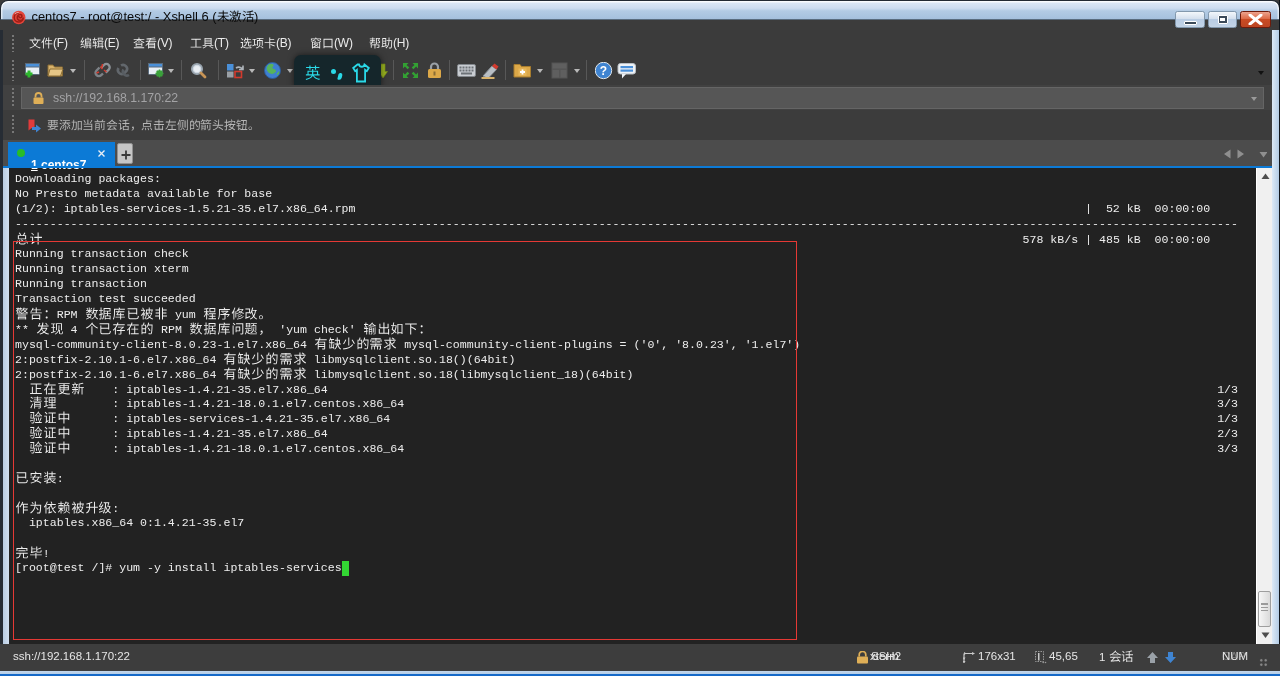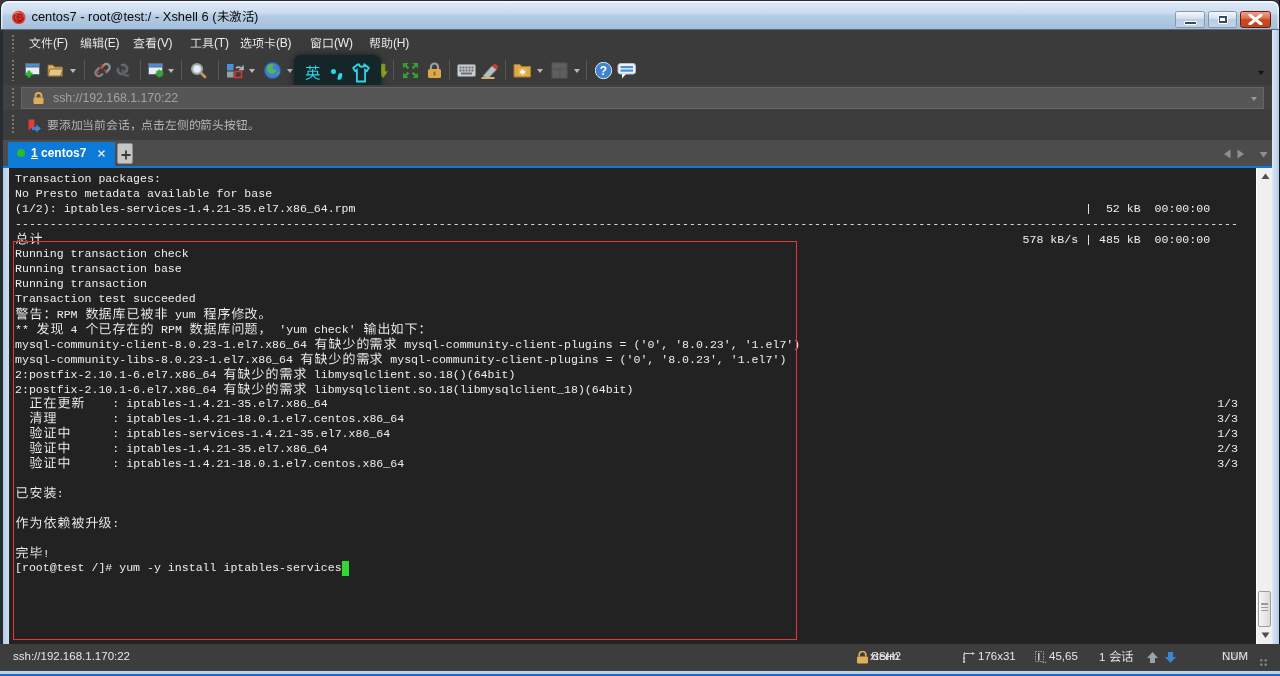--- a/index.html
+++ b/index.html
@@ -1,18 +1,18 @@
 <!DOCTYPE html>
 <html><head><meta charset="utf-8"><style>
 *{margin:0;padding:0;box-sizing:border-box}
 html,body{width:1280px;height:676px;overflow:hidden;background:#3c3c3c;font-family:"Liberation Sans",sans-serif}
 .abs{position:absolute}
 svg.k{width:13.908px;height:13.1px;vertical-align:-2.4px;fill:currentColor}
 svg.c{width:1em;height:1em;vertical-align:-0.13em;fill:currentColor}
-#titlebar{position:absolute;left:0;top:0;width:1280px;height:30px;background:linear-gradient(#dfeaf7 0%,#cddcef 40%,#b3cbe4 55%,#a5c0dd 100%);border:1.5px solid #232a33;border-bottom:1px solid #5a6c7e;border-radius:8px 8px 0 0;box-shadow:inset 0 1.5px 0 rgba(255,255,255,.8),inset 1.5px 0 0 rgba(255,255,255,.6),inset -1.5px 0 0 rgba(255,255,255,.6)}
+#titlebar{position:absolute;left:0;top:0;width:1280px;height:20px;background:linear-gradient(#dfeaf7 0%,#cddcef 40%,#b3cbe4 55%,#a5c0dd 100%);border:1.5px solid #232a33;border-bottom:1px solid #5a6c7e;border-radius:8px 8px 0 0;box-shadow:inset 0 1.5px 0 rgba(255,255,255,.8),inset 1.5px 0 0 rgba(255,255,255,.6),inset -1.5px 0 0 rgba(255,255,255,.6)}
 #title-txt{position:absolute;left:30.5px;top:7.5px;font-size:12.9px;color:#0a0a0a;white-space:pre}
 #menubar{position:absolute;left:0;top:30px;width:1280px;height:26px;background:#3b3b3b}
 .mi{position:absolute;top:6px;font-size:12px;color:#ececec;white-space:pre;letter-spacing:-0.2px}
 #toolbar{position:absolute;left:0;top:56px;width:1280px;height:29px;background:#3b3b3b}
 .sep{position:absolute;top:4px;width:1px;height:20px;background:#585858}
 .caret{position:absolute;width:0;height:0;border-left:3.5px solid transparent;border-right:3.5px solid transparent;border-top:4px solid #b9b9b9}
 #addrbar{position:absolute;left:0;top:85px;width:1280px;height:25px;background:#414141}
 #addrfield{position:absolute;left:21px;top:1.5px;width:1243px;height:22px;background:#565656;border:1px solid #656565;color:#a3a3a5;font-size:12.3px;line-height:20px}
 #infobar{position:absolute;left:0;top:110px;width:1280px;height:30px;background:#3c3c3c;color:#b7b7b7;font-size:11.8px}
 #tabbar{position:absolute;left:0;top:140px;width:1280px;height:25.5px;background:#4c4c4c}
@@ -297,31 +297,31 @@
       <g id="uFF0C">
         <path transform="translate(0,880) scale(1,-1)" d="M157 -107C262 -70 330 12 330 120C330 190 300 235 245 235C204 235 169 210 169 163C169 116 203 92 244 92L261 94C256 25 212 -22 135 -54Z"></path>
       </g>
       <g id="uFF1A">
         <path transform="translate(0,880) scale(1,-1)" d="M250 486C290 486 326 515 326 560C326 606 290 636 250 636C210 636 174 606 174 560C174 515 210 486 250 486ZM250 -4C290 -4 326 26 326 71C326 117 290 146 250 146C210 146 174 117 174 71C174 26 210 -4 250 -4Z"></path>
       </g>
     </defs>
   </svg>
 
 <div id="term">
-<div class="row">Transaction packages:</div>
+<div class="row">Downloading packages:</div>
 <div class="row">No Presto metadata available for base</div>
-<div class="row">(1/2): iptables-services-1.4.21-35.el7.x86_64.rpm                                                                                                         |  52 kB  00:00:00</div>
+<div class="row">(1/2): iptables-services-1.5.21-35.el7.x86_64.rpm                                                                                                         |  52 kB  00:00:00</div>
 <div class="row">--------------------------------------------------------------------------------------------------------------------------------------------------------------------------------</div>
 <div class="row"><svg class="k" viewBox="0 0 1000 1000">
         <use href="#u603B"></use>
       </svg><svg class="k" viewBox="0 0 1000 1000">
         <use href="#u8BA1"></use>
       </svg>                                                                                                                                             578 kB/s | 485 kB  00:00:00</div>
 <div class="row">Running transaction check</div>
-<div class="row">Running transaction base</div>
+<div class="row">Running transaction xterm</div>
 <div class="row">Running transaction</div>
 <div class="row">Transaction test succeeded</div>
 <div class="row"><svg class="k" viewBox="0 0 1000 1000">
         <use href="#u8B66"></use>
       </svg><svg class="k" viewBox="0 0 1000 1000">
         <use href="#u544A"></use>
       </svg><svg class="k" viewBox="0 0 1000 1000">
         <use href="#uFF1A"></use>
       </svg>RPM <svg class="k" viewBox="0 0 1000 1000">
         <use href="#u6570"></use>
@@ -377,33 +377,20 @@
       </svg><svg class="k" viewBox="0 0 1000 1000">
         <use href="#u51FA"></use>
       </svg><svg class="k" viewBox="0 0 1000 1000">
         <use href="#u5982"></use>
       </svg><svg class="k" viewBox="0 0 1000 1000">
         <use href="#u4E0B"></use>
       </svg><svg class="k" viewBox="0 0 1000 1000">
         <use href="#uFF1A"></use>
       </svg></div>
 <div class="row">mysql-community-client-8.0.23-1.el7.x86_64 <svg class="k" viewBox="0 0 1000 1000">
-        <use href="#u6709"></use>
-      </svg><svg class="k" viewBox="0 0 1000 1000">
-        <use href="#u7F3A"></use>
-      </svg><svg class="k" viewBox="0 0 1000 1000">
-        <use href="#u5C11"></use>
-      </svg><svg class="k" viewBox="0 0 1000 1000">
-        <use href="#u7684"></use>
-      </svg><svg class="k" viewBox="0 0 1000 1000">
-        <use href="#u9700"></use>
-      </svg><svg class="k" viewBox="0 0 1000 1000">
-        <use href="#u6C42"></use>
-      </svg> mysql-community-client-plugins = ('0', '8.0.23', '1.el7')</div>
-<div class="row">mysql-community-libs-8.0.23-1.el7.x86_64 <svg class="k" viewBox="0 0 1000 1000">
         <use href="#u6709"></use>
       </svg><svg class="k" viewBox="0 0 1000 1000">
         <use href="#u7F3A"></use>
       </svg><svg class="k" viewBox="0 0 1000 1000">
         <use href="#u5C11"></use>
       </svg><svg class="k" viewBox="0 0 1000 1000">
         <use href="#u7684"></use>
       </svg><svg class="k" viewBox="0 0 1000 1000">
         <use href="#u9700"></use>
       </svg><svg class="k" viewBox="0 0 1000 1000">
@@ -487,20 +474,21 @@
         <use href="#u4F9D"></use>
       </svg><svg class="k" viewBox="0 0 1000 1000">
         <use href="#u8D56"></use>
       </svg><svg class="k" viewBox="0 0 1000 1000">
         <use href="#u88AB"></use>
       </svg><svg class="k" viewBox="0 0 1000 1000">
         <use href="#u5347"></use>
       </svg><svg class="k" viewBox="0 0 1000 1000">
         <use href="#u7EA7"></use>
       </svg>:</div>
+<div class="row">  iptables.x86_64 0:1.4.21-35.el7</div>
 <div class="row"></div>
 <div class="row"><svg class="k" viewBox="0 0 1000 1000">
         <use href="#u5B8C"></use>
       </svg><svg class="k" viewBox="0 0 1000 1000">
         <use href="#u6BD5"></use>
       </svg>!</div>
 <div class="row">[root@test /]# yum -y install iptables-services<span class="cur"></span></div>
 </div>
 <div id="lstrip"></div>
 <div id="redrect"></div>
@@ -757,21 +745,21 @@
       </svg><svg class="c" viewBox="0 0 1000 1000">
         <use href="#u94AE"></use>
       </svg><svg class="c" viewBox="0 0 1000 1000">
         <use href="#u3002"></use>
       </svg></span>
 </div>
 
 <div id="tabbar">
  <div id="tab">
       <div class="abs" style="left:9px;top:7px;width:8.5px;height:8.5px;border-radius:50%;background:#28bd28"></div>
-      <span class="abs" style="left:23.5px;top:4px"><span style="text-decoration:underline">1</span> centos7</span>
+      <span class="abs" style="left:23.5px;top:16px"><span style="text-decoration:underline">1</span> centos7</span>
       <svg class="abs" style="left:89px;top:7.5px" width="9" height="9" viewBox="0 0 9 9">
         <path d="M1.5 1.5 L7.5 7.5 M7.5 1.5 L1.5 7.5" stroke="#e8eef5" stroke-width="1.4"></path>
       </svg>
     </div>
  <div class="abs" style="left:117px;top:3px;width:16px;height:21px;background:#c6c6c6;border:1px solid #909090;border-radius:2px">
       <svg class="abs" style="left:3px;top:5.5px" width="10" height="10" viewBox="0 0 10 10">
         <path d="M5 0.5 V9.5 M0.5 5 H9.5" stroke="#3a3a3a" stroke-width="1.8"></path>
       </svg>
     </div>
  <svg class="abs" style="left:1221px;top:149px;position:fixed" width="46" height="10" viewBox="0 0 44 10">

